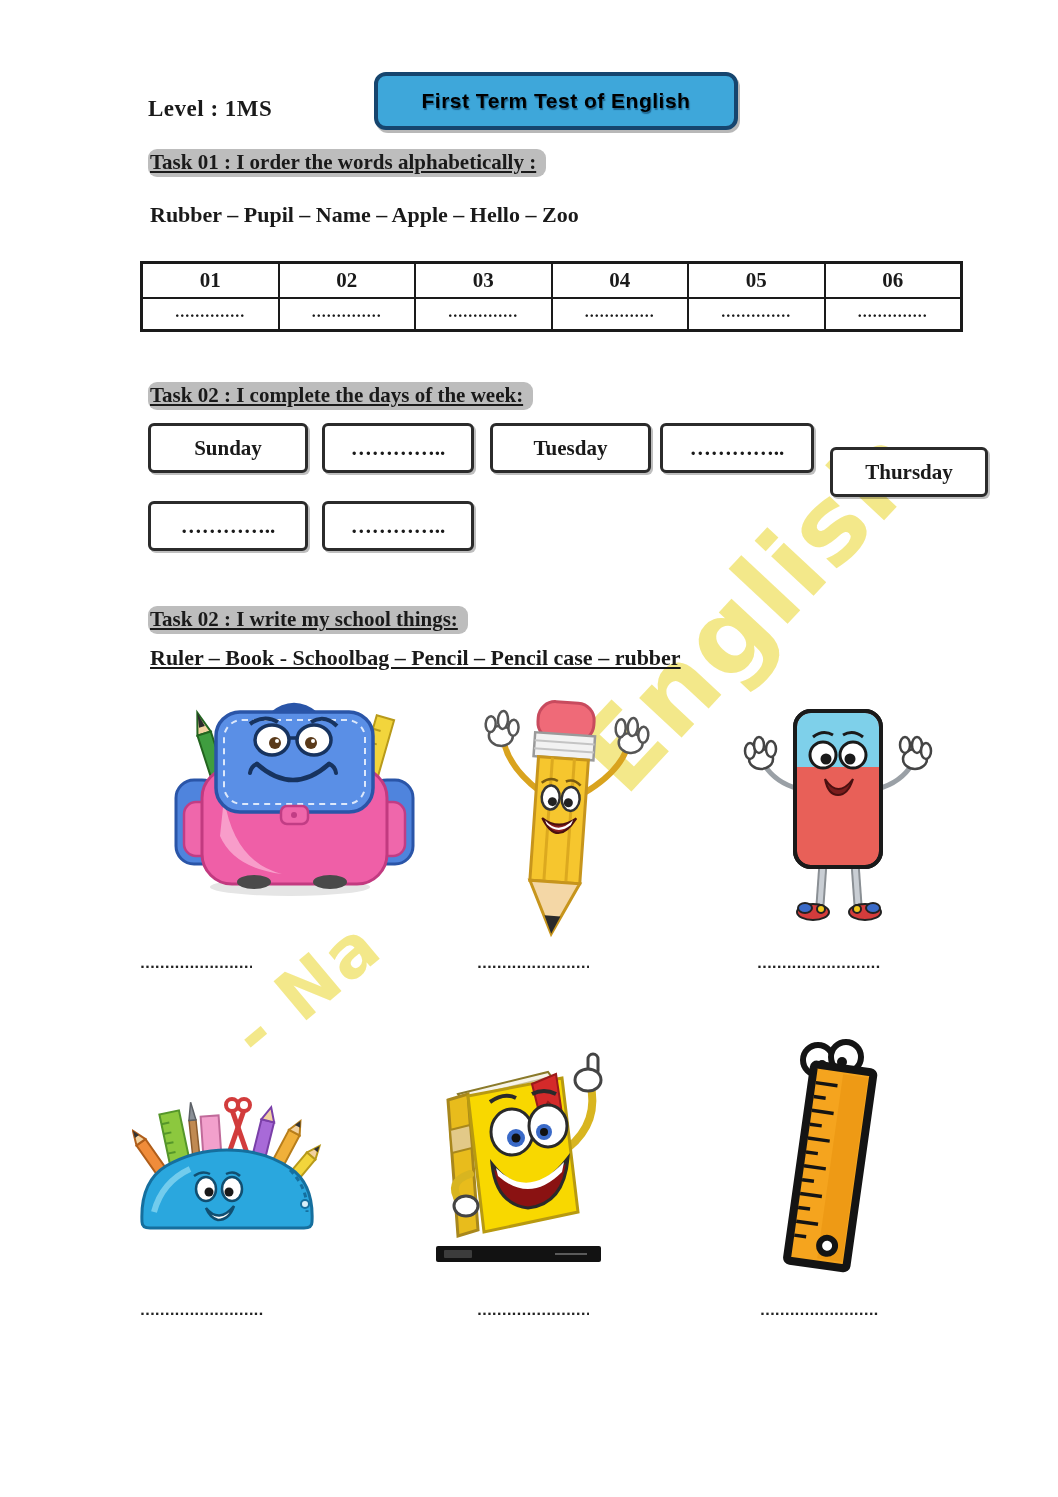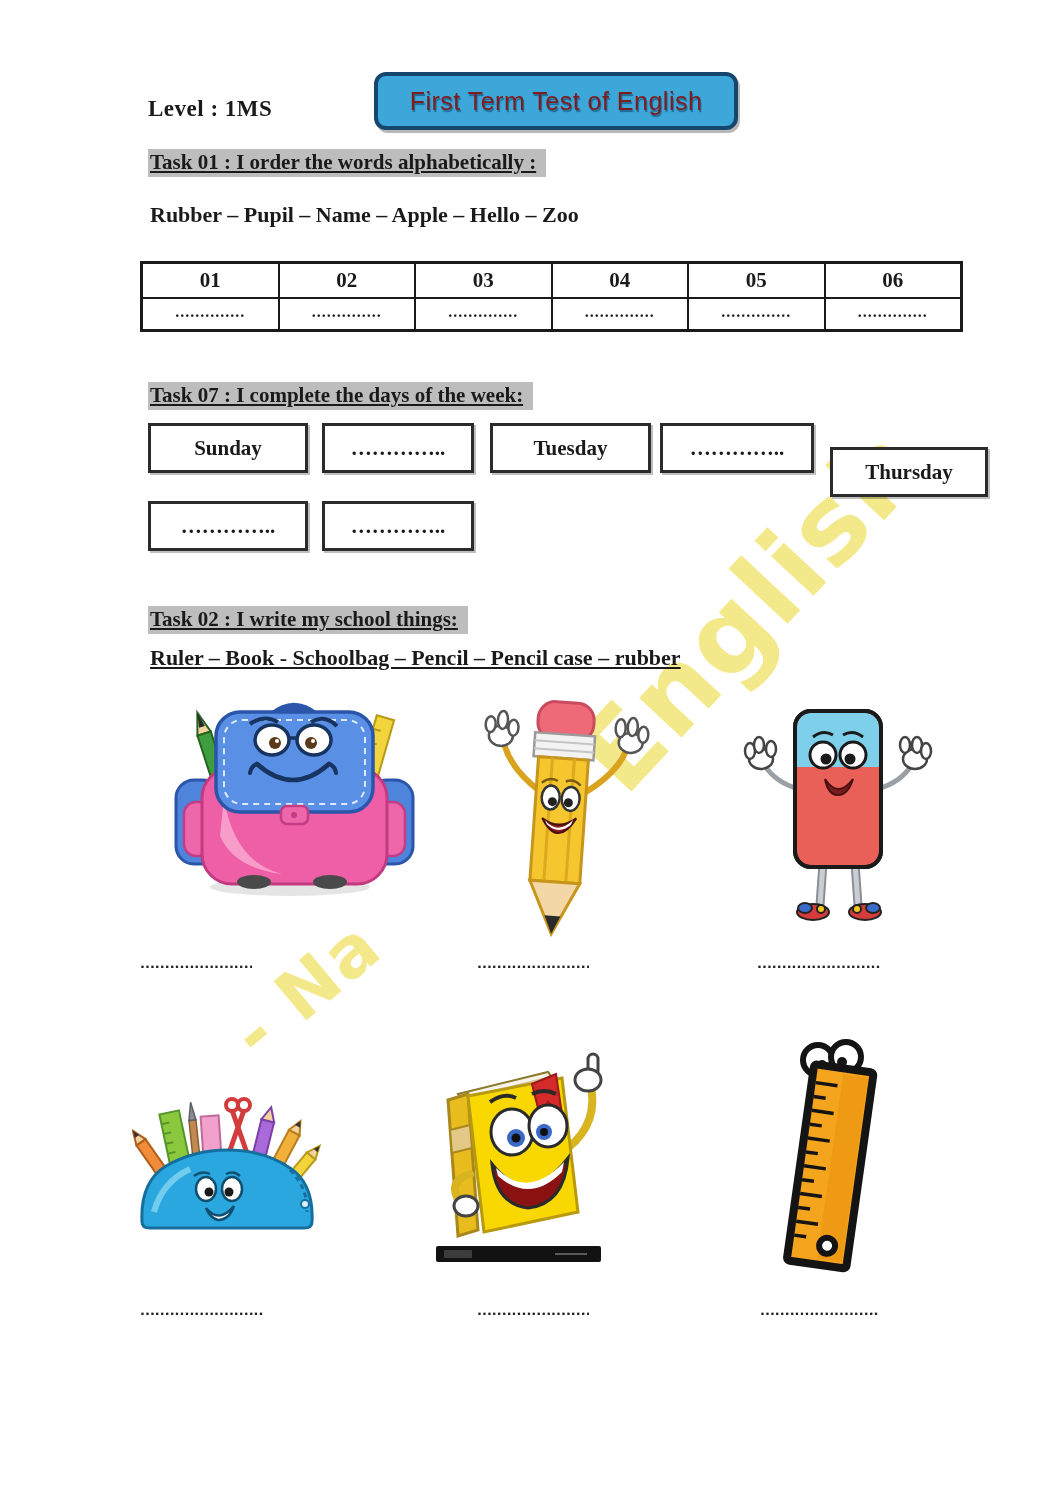--- a/index.html
+++ b/index.html
@@ -14,43 +14,43 @@
     color:#f1e476; opacity:0.85; letter-spacing:2px;
   }
   .wm-main { left:598px; top:712px; font-size:106px; transform:rotate(-47deg); transform-origin:0 50%; }
   .wm-na   { left:242px; top:1002px; font-size:70px; transform:rotate(-40deg); transform-origin:0 50%; }
   
   .level { position:absolute; z-index:2; left:148px; top:96px; font-size:23px; font-weight:bold; letter-spacing:0.5px; }
   .title-btn {
     position:absolute; z-index:2; left:374px; top:72px; width:356px; height:50px;
     background:#3ea7da; border:4px solid #16456e; border-radius:12px;
     display:flex; align-items:center; justify-content:center;
-    font-family:"Liberation Sans", sans-serif; font-weight:normal; font-size:25px; color:#7f1d1d;
+    font-family:"Liberation Sans", sans-serif; font-weight:bold; font-size:21px; color:#000000;
     text-shadow:1px 2px 1px rgba(16,70,110,0.65); letter-spacing:0.5px;
     box-shadow:2px 3px 0 rgba(0,0,0,0.28);
   }
   
   .task-heading {
     position:absolute; z-index:2; left:148px; background:#bdbdbd;
     font-size:21px; font-weight:bold; text-decoration:underline;
-    padding:1px 10px 2px 2px; white-space:nowrap;
+    padding:1px 10px 2px 2px; white-space:nowrap;border-radius:9px;
   }
   .th1 { top:149px; } .th2 { top:382px; } .th3 { top:606px; }
   
   .words { position:absolute; z-index:2; left:150px; width:830px; font-size:22px; font-weight:bold; }
   .w1 { top:202px; } .w2 { top:645px;text-decoration:underline; }
   
   .t1-table { position:absolute; z-index:2; left:140px; top:261px; width:817px; border:3px solid #1a1a1a; display:flex; background:#fff; }
   .t1-col { flex:1; border-left:2px solid #1a1a1a; }
   .t1-col:first-child { border-left:none; }
   .t1-head { height:33px; border-bottom:2px solid #1a1a1a; font-weight:bold; font-size:21px; text-align:center; line-height:33px; }
   .t1-blank { height:30px; text-align:center; line-height:26px; font-weight:bold; font-size:16px; letter-spacing:1px; overflow:hidden; white-space:nowrap; }
   
   .day-box {
-    position:absolute; z-index:2; height:44px; border:3px solid #2b2b2b; border-radius:0; background:#fff;
+    position:absolute; z-index:2; height:44px; border:3px solid #2b2b2b; border-radius:6px; background:#fff;
     display:flex; align-items:center; justify-content:center;
     font-size:21px; font-weight:bold; box-shadow:2px 2px 0 rgba(0,0,0,0.25);
     overflow:hidden; white-space:nowrap;
   }
   
   .illus { position:absolute; z-index:1; }
   
   .ans {
     position:absolute; z-index:2; overflow:hidden; white-space:nowrap; height:16px; line-height:14px;
     font-family:"DejaVu Sans", sans-serif; font-size:13px; font-weight:bold; color:#222; letter-spacing:0;
@@ -94,21 +94,21 @@
     <div class="t1-col">
       <div class="t1-head">05</div>
       <div class="t1-blank">..............</div>
     </div>
     <div class="t1-col">
       <div class="t1-head">06</div>
       <div class="t1-blank">..............</div>
     </div>
   </div>
 
-  <div class="task-heading th2">Task 07 :  I complete the days of the week:</div>
+  <div class="task-heading th2">Task 02 :  I complete the days of the week:</div>
 
   <div class="day-box" style="left:148px; top:423px; width:154px;">Sunday</div>
   <div class="day-box" style="left:322px; top:423px; width:146px;">…………..</div>
   <div class="day-box" style="left:490px; top:423px; width:155px;">Tuesday</div>
   <div class="day-box" style="left:660px; top:423px; width:148px;">…………..</div>
   <div class="day-box" style="left:830px; top:423px; width:152px;margin-top:24px;">Thursday</div>
   <div class="day-box" style="left:148px; top:501px; width:154px;">…………..</div>
   <div class="day-box" style="left:322px; top:501px; width:146px;">…………..</div>
 
   <div class="task-heading th3">Task 02 :  I write my school things:</div>

